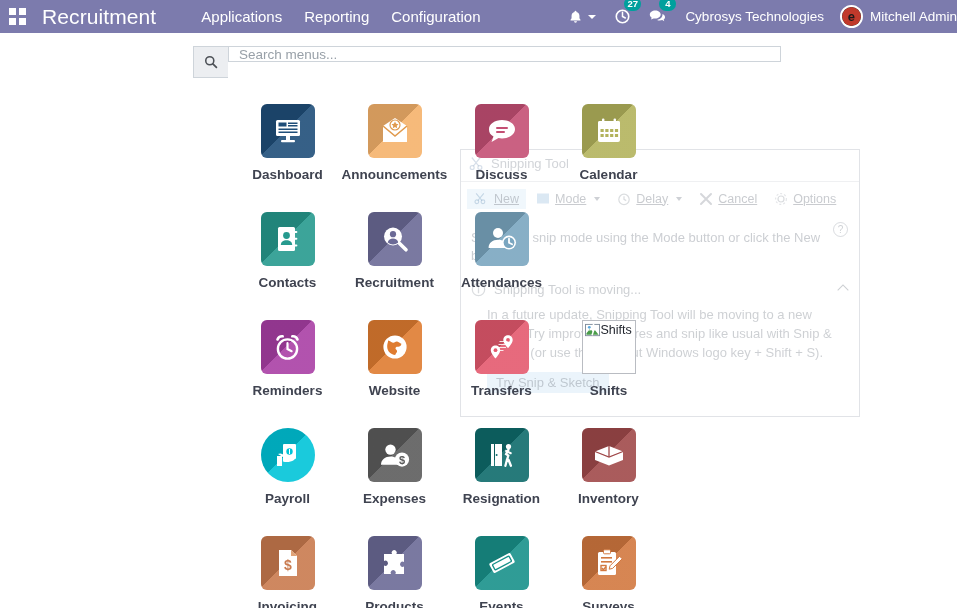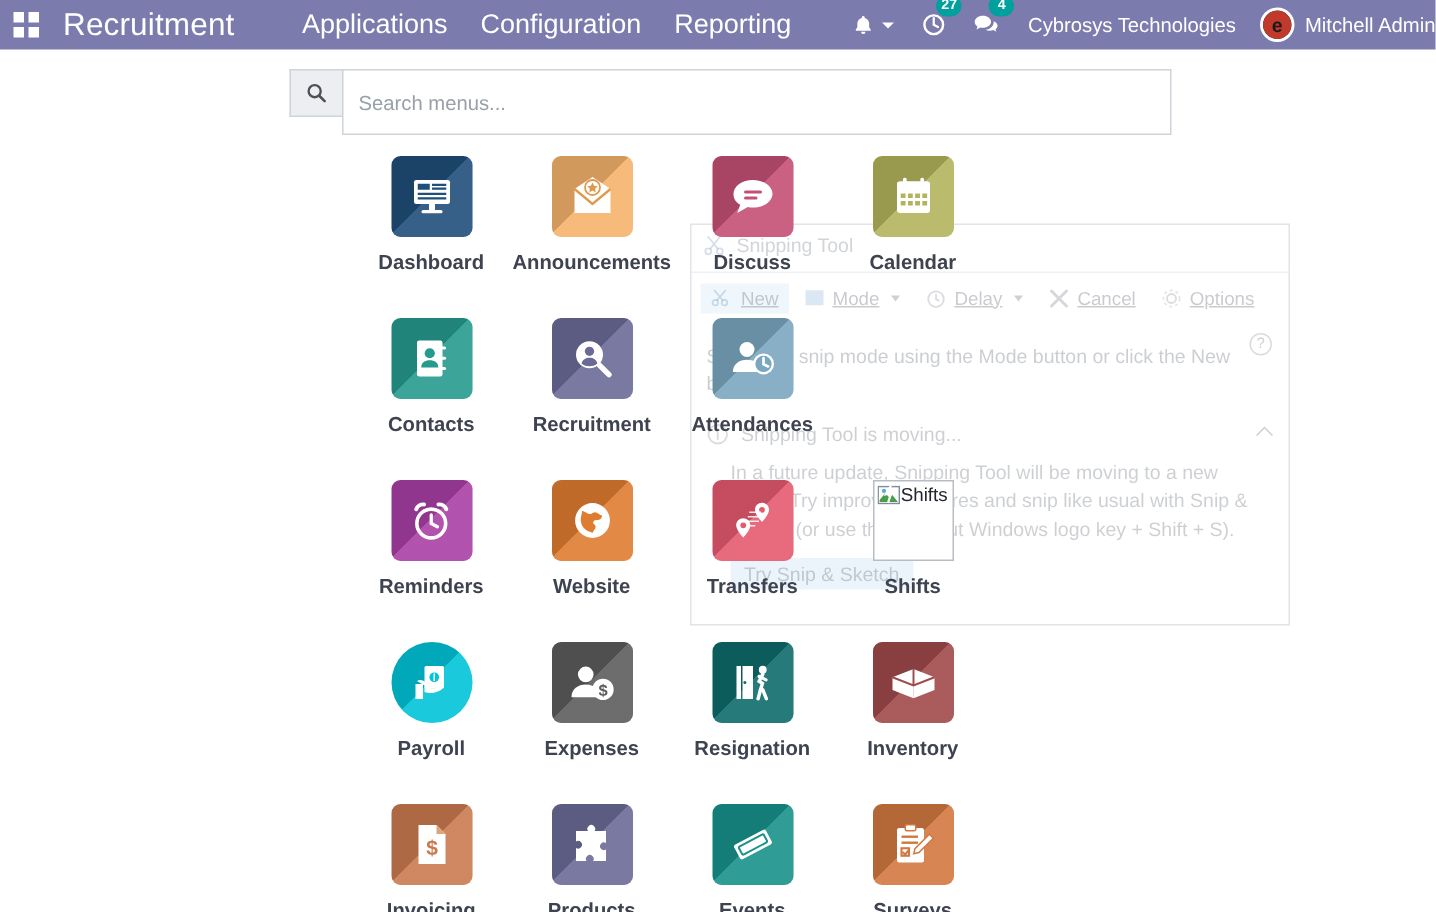--- a/index.html
+++ b/index.html
@@ -30,21 +30,21 @@
     grid-template-rows: 7px 7px;
     gap: 3px;
   }
   #apps-grid-icon .gi i { background: #ffffff; display: block; }
   #brand-title {
     font-size: 21px; font-weight: 400;
     margin-left: 8px; margin-right: 34px;
     white-space: nowrap; letter-spacing: .1px;
   }
   .menu-item {
-    font-size: 18px; padding: 0 11px;
+    font-size: 15px; padding: 0 11px;
     white-space: nowrap; cursor: pointer; line-height: 33px;
   }
   #nav-right {
     margin-left: auto; display: flex; align-items: center;
     height: 33px; padding-right: 0px;
   }
   .nav-icon-wrap {
     position: relative; display: flex; align-items: center;
     padding: 0 9px; height: 43px; cursor: pointer;
   }
@@ -86,21 +86,21 @@
     display: flex;
   }
   #search-icon-box {
     width: 35px; height: 32px;
     border: 1px solid #ced4da; border-right: none;
     background: #eceef1;
     display: flex; align-items: center; justify-content: center;
     color: #4d5157;
   }
   #search-input {
-    flex: 1; height: 44px;
+    flex: 1; height: 16px;
     border: 1px solid #ced4da;
     outline: none; padding: 0 10px;
     font-size: 13.5px; color: #55595f;
     font-family: "Liberation Sans", sans-serif;
     background: #ffffff;
   }
   #search-input::placeholder { color: #98a0a8; }
 
   
   #snip-window {
@@ -233,22 +233,22 @@
         <i></i>
         <i></i>
         <i></i>
         <i></i>
       </span>
   </div>
 
   <div id="brand-title">Recruitment</div>
 
   <div class="menu-item">Applications</div>
+  <div class="menu-item">Reporting</div>
   <div class="menu-item">Configuration</div>
-  <div class="menu-item">Reporting</div>
 
   <div id="nav-right">
 
     <div class="nav-icon-wrap">
       <svg width="15" height="16" viewBox="0 0 16 16">
         <path fill="#ffffff" d="M8 1.2a1 1 0 0 1 1 1v.4c1.9.45 3.2 2.1 3.2 4.05V9.3l1.1 1.6v.85H2.7v-.85L3.8 9.3V6.65c0-1.95 1.3-3.6 3.2-4.05v-.4a1 1 0 0 1 1-1zM6.4 12.5h3.2a1.6 1.6 0 0 1-3.2 0z"></path>
       </svg>
       <span class="caret"></span>
     </div>
 

